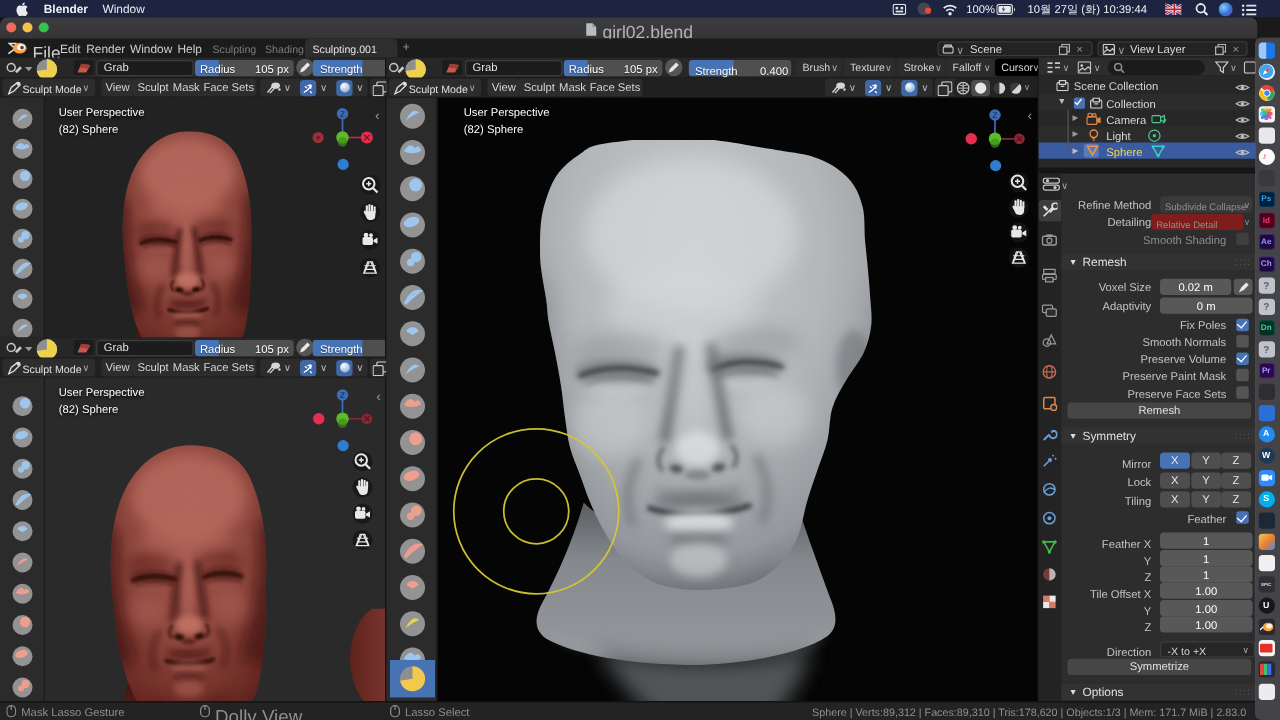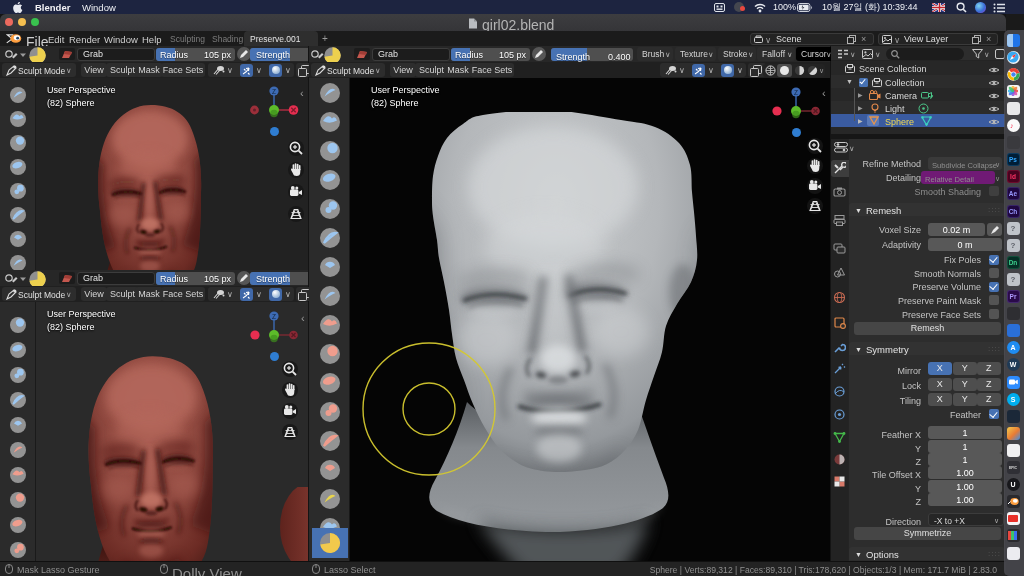--- a/index.html
+++ b/index.html
@@ -79,21 +79,21 @@
     <circle cx="16" cy="6.5" r="2" fill="#2a4a6a"></circle>
   </svg>
 <div class="tx" style="left:26px;top:35px;font-size:14px;color:#cfcfcf">File</div>
 <div class="tx" style="left:48px;top:35px;font-size:9.5px;color:#cfcfcf">Edit</div>
 <div class="tx" style="left:69px;top:35px;font-size:9.5px;color:#cfcfcf">Render</div>
 <div class="tx" style="left:104px;top:35px;font-size:9.5px;color:#cfcfcf">Window</div>
 <div class="tx" style="left:142px;top:35px;font-size:9.5px;color:#cfcfcf">Help</div>
 <div class="tx" style="left:170px;top:35px;font-size:8.5px;color:#7c7c7c">Sculpting</div>
 <div class="tx" style="left:212px;top:35px;font-size:8.5px;color:#7c7c7c">Shading</div>
 <div class="ab" style="left:244px;top:31px;width:74px;height:15px;background:#2e2e2e;border-radius:4px 4px 0 0"></div>
-<div class="tx" style="left:250px;top:35px;font-size:8.5px;color:#e4e4e4">Preserve.001</div>
+<div class="tx" style="left:250px;top:35px;font-size:8.5px;color:#e4e4e4">Sculpting.001</div>
 <div class="tx" style="left:322px;top:34px;font-size:10px;color:#9a9a9a">+</div>
 <div class="ab" style="left:750px;top:32.5px;width:124px;height:12.5px;background:#232323;border:1px solid #3a3a3a;border-radius:3px"></div>
 <svg class="ab" style="left:754px;top:35px" width="9" height="8">
     <rect x="0.5" y="2.5" width="8" height="5" rx="1" fill="none" stroke="#cfcfcf" stroke-width="1"></rect>
     <path d="M2,2.5 V1 h5 v1.5" fill="none" stroke="#cfcfcf" stroke-width="1"></path>
   </svg>
 <div class="tx" style="left:765px;top:36px;font-size:8.5px;color:#9a9a9a">∨</div>
 <div class="tx" style="left:776px;top:35px;font-size:9px;color:#dedede">Scene</div>
 <svg class="ab" style="left:847px;top:34.5px" width="9" height="9">
     <rect x="2.5" y="0.5" width="6" height="6" fill="none" stroke="#b0b0b0" stroke-width="1"></rect>
@@ -1055,21 +1055,21 @@
     <rect x="6.5" y="6.5" width="5" height="5" fill="#d87a6a"></rect>
     <rect x="6.5" y="1.5" width="5" height="5" fill="#e8e8e8"></rect>
     <rect x="1.5" y="6.5" width="5" height="5" fill="#e8e8e8"></rect>
   </svg>
 <div class="lbl" style="left:851px;top:160px;width:70px">Refine Method</div>
 <div class="ab" style="left:928px;top:157px;width:74px;height:13px;background:#3a3a3a;border-radius:3px;overflow:hidden">
     <div style="position:absolute;left:4px;top:3.5px;font-size:7.6px;color:#8e8e8e;white-space:nowrap">Subdivide Collapse</div>
   </div>
 <div class="tx" style="left:995px;top:161px;font-size:7px;color:#8e8e8e">∨</div>
 <div class="lbl" style="left:851px;top:174px;width:70px">Detailing</div>
-<div class="ab" style="left:921px;top:171px;width:74px;height:13px;background:#701a75;border-radius:3px;overflow:hidden">
+<div class="ab" style="left:921px;top:171px;width:74px;height:13px;background:#7f1d1d;border-radius:3px;overflow:hidden">
     <div style="position:absolute;left:4px;top:3.5px;font-size:7.6px;color:#8e8e8e;white-space:nowrap">Relative Detail</div>
   </div>
 <div class="tx" style="left:995px;top:175px;font-size:7px;color:#8e8e8e">∨</div>
 <div class="lbl" style="left:851px;top:188px;width:130px;color:#8e8e8e">Smooth Shading</div>
 <div class="chk" style="left:989px;top:186px;background:#3f3f3f"></div>
 <div class="ab" style="left:849px;top:203px;width:156px;height:13px;background:#323232;border-radius:3px 3px 0 0"></div>
 <div class="tx" style="left:855px;top:206.5px;font-size:7px;color:#ddd">▼</div>
 <div class="tx" style="left:866px;top:206px;font-size:9.5px;color:#e2e2e2">Remesh</div>
 <div class="tx" style="left:988px;top:206px;font-size:8px;color:#5a5a5a;letter-spacing:1px">::::</div>
 <div class="lbl" style="left:851px;top:226px;width:70px">Voxel Size</div>

